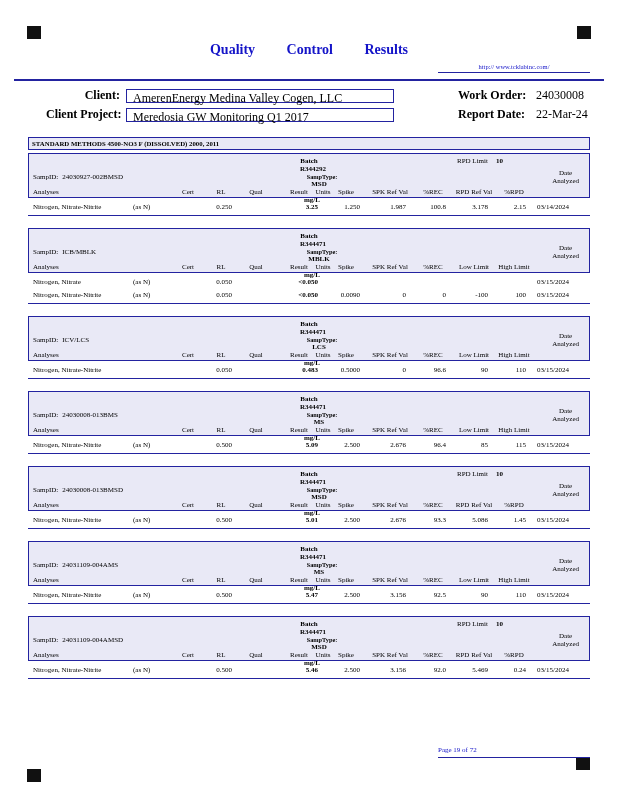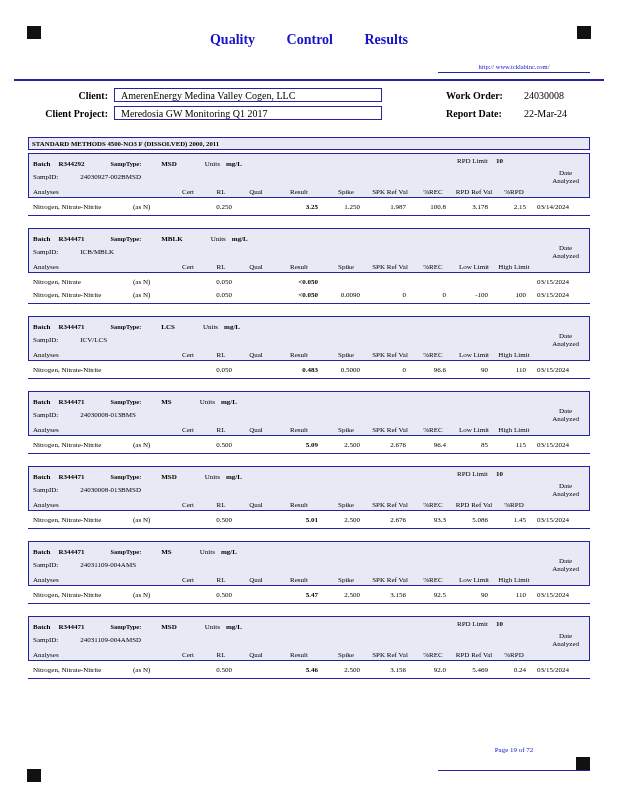--- a/index.html
+++ b/index.html
@@ -5,63 +5,63 @@
   * { box-sizing: border-box; }
   html,body { margin:0; padding:0; }
   body { width:618px; height:800px; background:#ffffff; color:#000;
          font-family:"Liberation Serif", serif; font-size:7px; position:relative; overflow:hidden; }
   .corner { position:absolute; width:14px; height:13px; background:#111; }
   .c-tl { left:27px; top:26px; }
   .c-tr { left:577px; top:26px; }
   .c-bl { left:27px; top:769px; }
   .c-br { left:576px; top:757px; }
 
-  .title { position:absolute; top:32px; left:0; width:618px; text-align:center;
+  .title { position:absolute; top:42px; left:0; width:618px; text-align:center;
            color:#1414c8; font-weight:bold; font-size:14px; word-spacing:28px; }
   .url-wrap { position:absolute; top:63px; right:28px; width:152px; text-align:center;
               border-bottom:1px solid #2323a0; padding-bottom:2px; color:#1414c8; font-size:6.5px; }
   .rule { position:absolute; top:79px; left:14px; width:590px; height:2px; background:#2323a0; }
 
-  .info { position:absolute; top:88px; left:34px; width:562px; font-size:10px; }
+  .info { position:absolute; top:88px; left:46px; width:562px; font-size:12px; }
   .info-row { display:flex; align-items:center; margin-bottom:4px; }
   .info-label { width:80px; text-align:right; font-weight:bold; padding-right:6px; white-space:nowrap; }
   .info-box { border:1px solid #2323a0; width:268px; height:14px; padding:1px 6px; white-space:nowrap; }
   .right-group { margin-left:auto; display:flex; width:150px; align-items:flex-end; }
   .right-label { font-weight:bold; width:70px; white-space:nowrap; }
   .right-value { margin-left:8px; white-space:nowrap; }
 
   .main { position:absolute; top:137px; left:28px; width:562px; }
   .method-bar { border:1px solid #2323a0; background:#e9e9f6; font-weight:bold;
                 font-size:6.8px; padding:2px 3px; margin-bottom:3px; }
 
   .section { margin-bottom:12px; }
   .sec-box { border:1px solid #2323a0; background:#e9e9f6; padding:3px 4px 0 4px; position:relative; }
-  .b-line1 { display:flex; height:13px; align-items:center; position:relative; }
-  .b-line2 { display:flex; height:13px; align-items:center;gap:6px; }
+  .b-line1 { display:flex; height:13px; align-items:center; position:relative;flex-direction:column; }
+  .b-line2 { display:flex; height:13px; align-items:center; }
   .bold { font-weight:bold; }
   .sm { font-size:6.3px; font-weight:bold; }
-  .ml6{margin-left:6px}.ml8{margin-left:8px}.ml10{margin-left:16px}
+  .ml6{margin-left:6px}.ml8{margin-left:8px}.ml10{margin-left:4px}
   .ml20{margin-left:20px}.ml26{margin-left:26px}.ml28{margin-left:28px}
   .rpd { position:absolute; left:424px; top:0; }
   .rpd .bold { margin-left:8px; }
   .date-hdr { position:absolute; right:10px; top:15px; line-height:1.2; text-align:center; }
 
   .trow { display:grid; grid-template-columns:100px 40px 30px 36px 34px 52px 42px 46px 40px 42px 38px 50px; }
   .thead { height:14px; align-items:end; padding-bottom:1px; }
   .th { text-align:center; white-space:nowrap; }
   .th-analyses { grid-column:1 / 3; text-align:left; }
   .rows { border-bottom:1px solid #2323a0; padding:2px 0 2px 5px; }
   .drow { height:13px; align-items:center; }
   .cell { white-space:nowrap; }
   .num { text-align:right; padding-right:7px; white-space:nowrap; }
   .res { font-weight:bold; }
   .datec { padding-left:4px; white-space:nowrap;font-family:Liberation Serif, serif; }
 
-  .footer-wrap { position:absolute; top:746px; right:28px; width:152px; text-align:center;
-                 border-bottom:1px solid #2323a0; padding-bottom:16px; color:#1414c8; font-size:7px; }
+  .footer-wrap { position:absolute; top:746px; right:28px; width:152px; 
+                 border-bottom:1px solid #2323a0; padding-bottom:3px; color:#1414c8; font-size:7px; }
 </style>
 </head>
 <body>
 
 <div class="corner c-tl"></div>
 <div class="corner c-tr"></div>
 <div class="corner c-bl"></div>
 <div class="corner c-br"></div>
 
 <div class="title">Quality Control Results</div>

